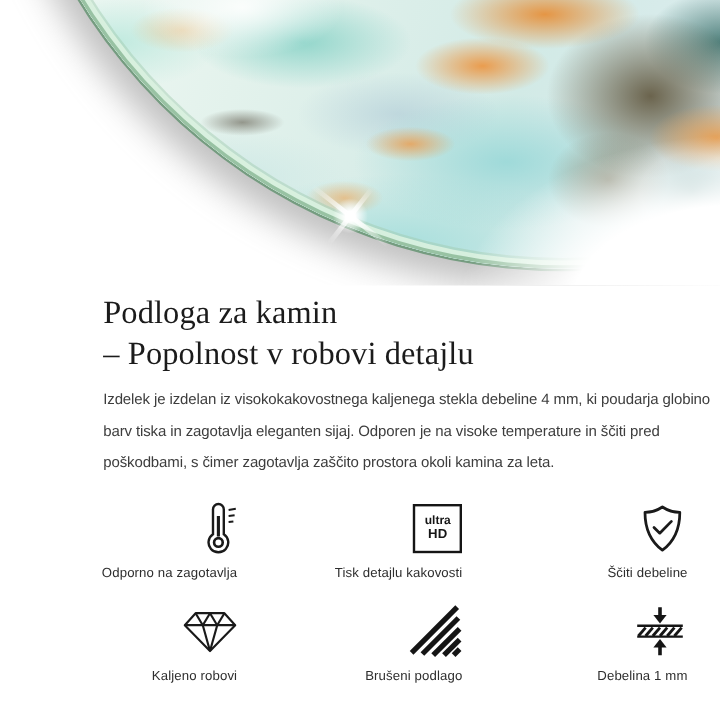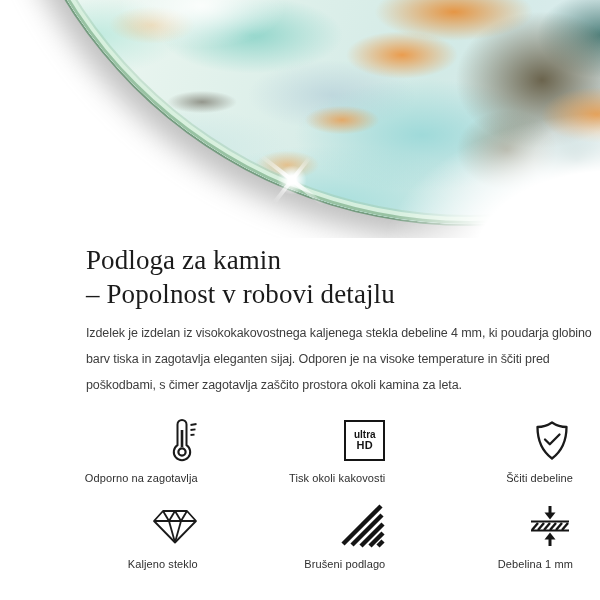--- a/index.html
+++ b/index.html
@@ -183,21 +183,21 @@
     <div class="feature-label">Odporno na zagotavlja</div>
   </div>
 
   <div class="feature">
     <div class="icon-box">
       <div class="uhd">
         <span class="uhd-top">ultra</span>
         <span class="uhd-bottom">HD</span>
       </div>
     </div>
-    <div class="feature-label">Tisk okoli kakovosti</div>
+    <div class="feature-label">Tisk detajlu kakovosti</div>
   </div>
 
   <div class="feature">
     <div class="icon-box">
       <svg width="42" height="43" viewBox="0 0 42 43" fill="none" stroke="#1a1a1a">
         <path d="M 21,3.5 C 25.5,6.5 31.5,8 35.5,8 C 35.5,21 31,32 21,39.5 C 11,32 6.5,21 6.5,8 C 10.5,8 16.5,6.5 21,3.5 Z" stroke-width="2.3" stroke-linejoin="round"></path>
         <path d="M 14,20.5 L 18.8,25.3 L 28.5,15.5" stroke-width="2.3" stroke-linecap="round" stroke-linejoin="round"></path>
       </svg>
     </div>
     <div class="feature-label">Ščiti debeline</div>
@@ -209,21 +209,21 @@
         <polygon points="11,4 35,4 44,14 23,35.5 2,14"></polygon>
         <line x1="2" y1="14" x2="44" y2="14"></line>
         <line x1="11" y1="4" x2="17" y2="14"></line>
         <line x1="23" y1="4" x2="17" y2="14"></line>
         <line x1="23" y1="4" x2="29" y2="14"></line>
         <line x1="35" y1="4" x2="29" y2="14"></line>
         <line x1="17" y1="14" x2="23" y2="35.5"></line>
         <line x1="29" y1="14" x2="23" y2="35.5"></line>
       </svg>
     </div>
-    <div class="feature-label">Kaljeno steklo</div>
+    <div class="feature-label">Kaljeno robovi</div>
   </div>
 
   <div class="feature">
     <div class="icon-box">
       <svg width="44" height="44" viewBox="0 0 44 44" stroke="#151515" stroke-width="4.4">
         <line x1="2" y1="40" x2="40" y2="2"></line>
         <line x1="11" y1="41" x2="41" y2="11"></line>
         <line x1="20" y1="42" x2="42" y2="20"></line>
         <line x1="29" y1="42" x2="42" y2="29"></line>
         <line x1="37" y1="42" x2="42" y2="37"></line>

